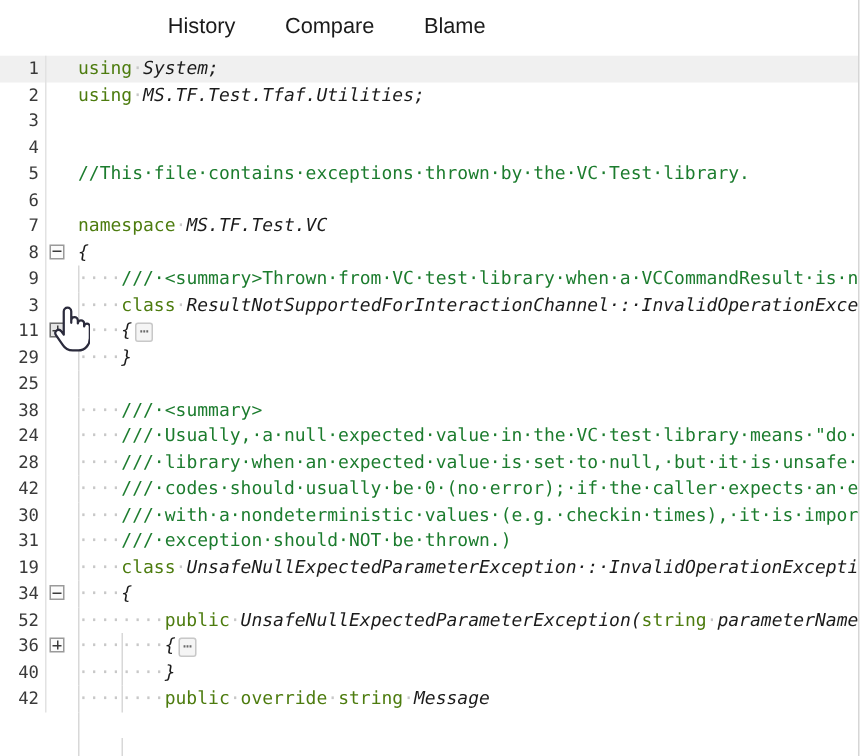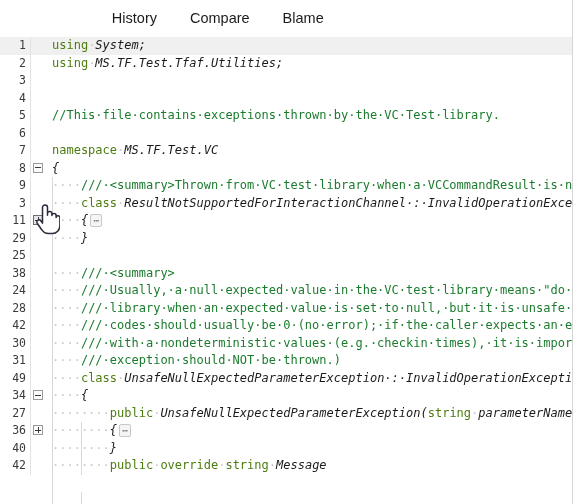--- a/index.html
+++ b/index.html
@@ -233,25 +233,25 @@
         <div class="iguide" style="left: 52px; top: 245px; height: 17.5px; bottom: auto;"></div>
         <div class="row"><div class="gutter-num">28</div><div class="gutter-fold"></div><div class="code"><span class="dot">····</span><span class="cmt">///·library·when·an·expected·value·is·set·to·null,·but·it·is·unsafe·to·exp</span></div></div>
         <div class="iguide" style="left: 52px; top: 262.5px; height: 17.5px; bottom: auto;"></div>
         <div class="row"><div class="gutter-num">42</div><div class="gutter-fold"></div><div class="code"><span class="dot">····</span><span class="cmt">///·codes·should·usually·be·0·(no·error);·if·the·caller·expects·an·error·i</span></div></div>
         <div class="iguide" style="left: 52px; top: 280px; height: 17.5px; bottom: auto;"></div>
         <div class="row"><div class="gutter-num">30</div><div class="gutter-fold"></div><div class="code"><span class="dot">····</span><span class="cmt">///·with·a·nondeterministic·values·(e.g.·checkin·times),·it·is·important·t</span></div></div>
         <div class="iguide" style="left: 52px; top: 297.5px; height: 17.5px; bottom: auto;"></div>
         <div class="row"><div class="gutter-num">31</div><div class="gutter-fold"></div><div class="code"><span class="dot">····</span><span class="cmt">///·exception·should·NOT·be·thrown.)</span></div></div>
         <div class="iguide" style="left: 52px; top: 315px; height: 17.5px; bottom: auto;"></div>
         <div class="iguide" style="left: 52px; top: 332.5px; height: 17.5px; bottom: auto;"></div>
-        <div class="row"><div class="gutter-num">49</div><div class="gutter-fold"></div><div class="code"><span class="dot">····</span><span class="kw">class</span><span class="dot">·</span><span class="typ">UnsafeNullExpectedParameterException·:·InvalidOperationException</span></div></div>
+        <div class="row"><div class="gutter-num">19</div><div class="gutter-fold"></div><div class="code"><span class="dot">····</span><span class="kw">class</span><span class="dot">·</span><span class="typ">UnsafeNullExpectedParameterException·:·InvalidOperationException</span></div></div>
         <div class="iguide" style="left: 52px; top: 350px; height: 17.5px; bottom: auto;"></div>
         <div class="row"><div class="gutter-num">34</div><div class="gutter-fold"><span class="foldbox"></span></div><div class="code"><span class="dot">····</span><span class="typ">{</span></div></div>
         <div class="iguide" style="left: 52px; top: 367.5px; height: 17.5px; bottom: auto;"></div>
-        <div class="row"><div class="gutter-num">27</div><div class="gutter-fold"></div><div class="code"><span class="dot">········</span><span class="kw">public</span><span class="dot">·</span><span class="typ">UnsafeNullExpectedParameterException(</span><span class="kw">string</span><span class="dot">·</span><span class="typ">parameterName)</span></div></div>
+        <div class="row"><div class="gutter-num">52</div><div class="gutter-fold"></div><div class="code"><span class="dot">········</span><span class="kw">public</span><span class="dot">·</span><span class="typ">UnsafeNullExpectedParameterException(</span><span class="kw">string</span><span class="dot">·</span><span class="typ">parameterName)</span></div></div>
         <div class="iguide" style="left: 52px; top: 385px; height: 17.5px; bottom: auto;"></div>
         <div class="iguide" style="left: 81px; top: 385px; height: 17.5px; bottom: auto;"></div>
         <div class="row"><div class="gutter-num">36</div><div class="gutter-fold"><span class="foldbox plus"></span></div><div class="code"><span class="dot">········</span><span class="typ">{</span><span class="fold-ellipsis">⋯</span></div></div>
         <div class="iguide" style="left: 52px; top: 402.5px; height: 17.5px; bottom: auto;"></div>
         <div class="iguide" style="left: 81px; top: 402.5px; height: 17.5px; bottom: auto;"></div>
         <div class="row"><div class="gutter-num">40</div><div class="gutter-fold"></div><div class="code"><span class="dot">········</span><span class="typ">}</span></div></div>
         <div class="iguide" style="left: 52px; top: 420px; height: 17.5px; bottom: auto;"></div>
         <div class="iguide" style="left: 81px; top: 420px; height: 17.5px; bottom: auto;"></div>
         <div class="iguide" style="left: 52px; top: 437.5px; height: 17.5px; bottom: auto;"></div>
         <div class="row"><div class="gutter-num">42</div><div class="gutter-fold"></div><div class="code"><span class="dot">········</span><span class="kw">public</span><span class="dot">·</span><span class="kw">override</span><span class="dot">·</span><span class="kw">string</span><span class="dot">·</span><span class="typ">Message</span></div></div>

